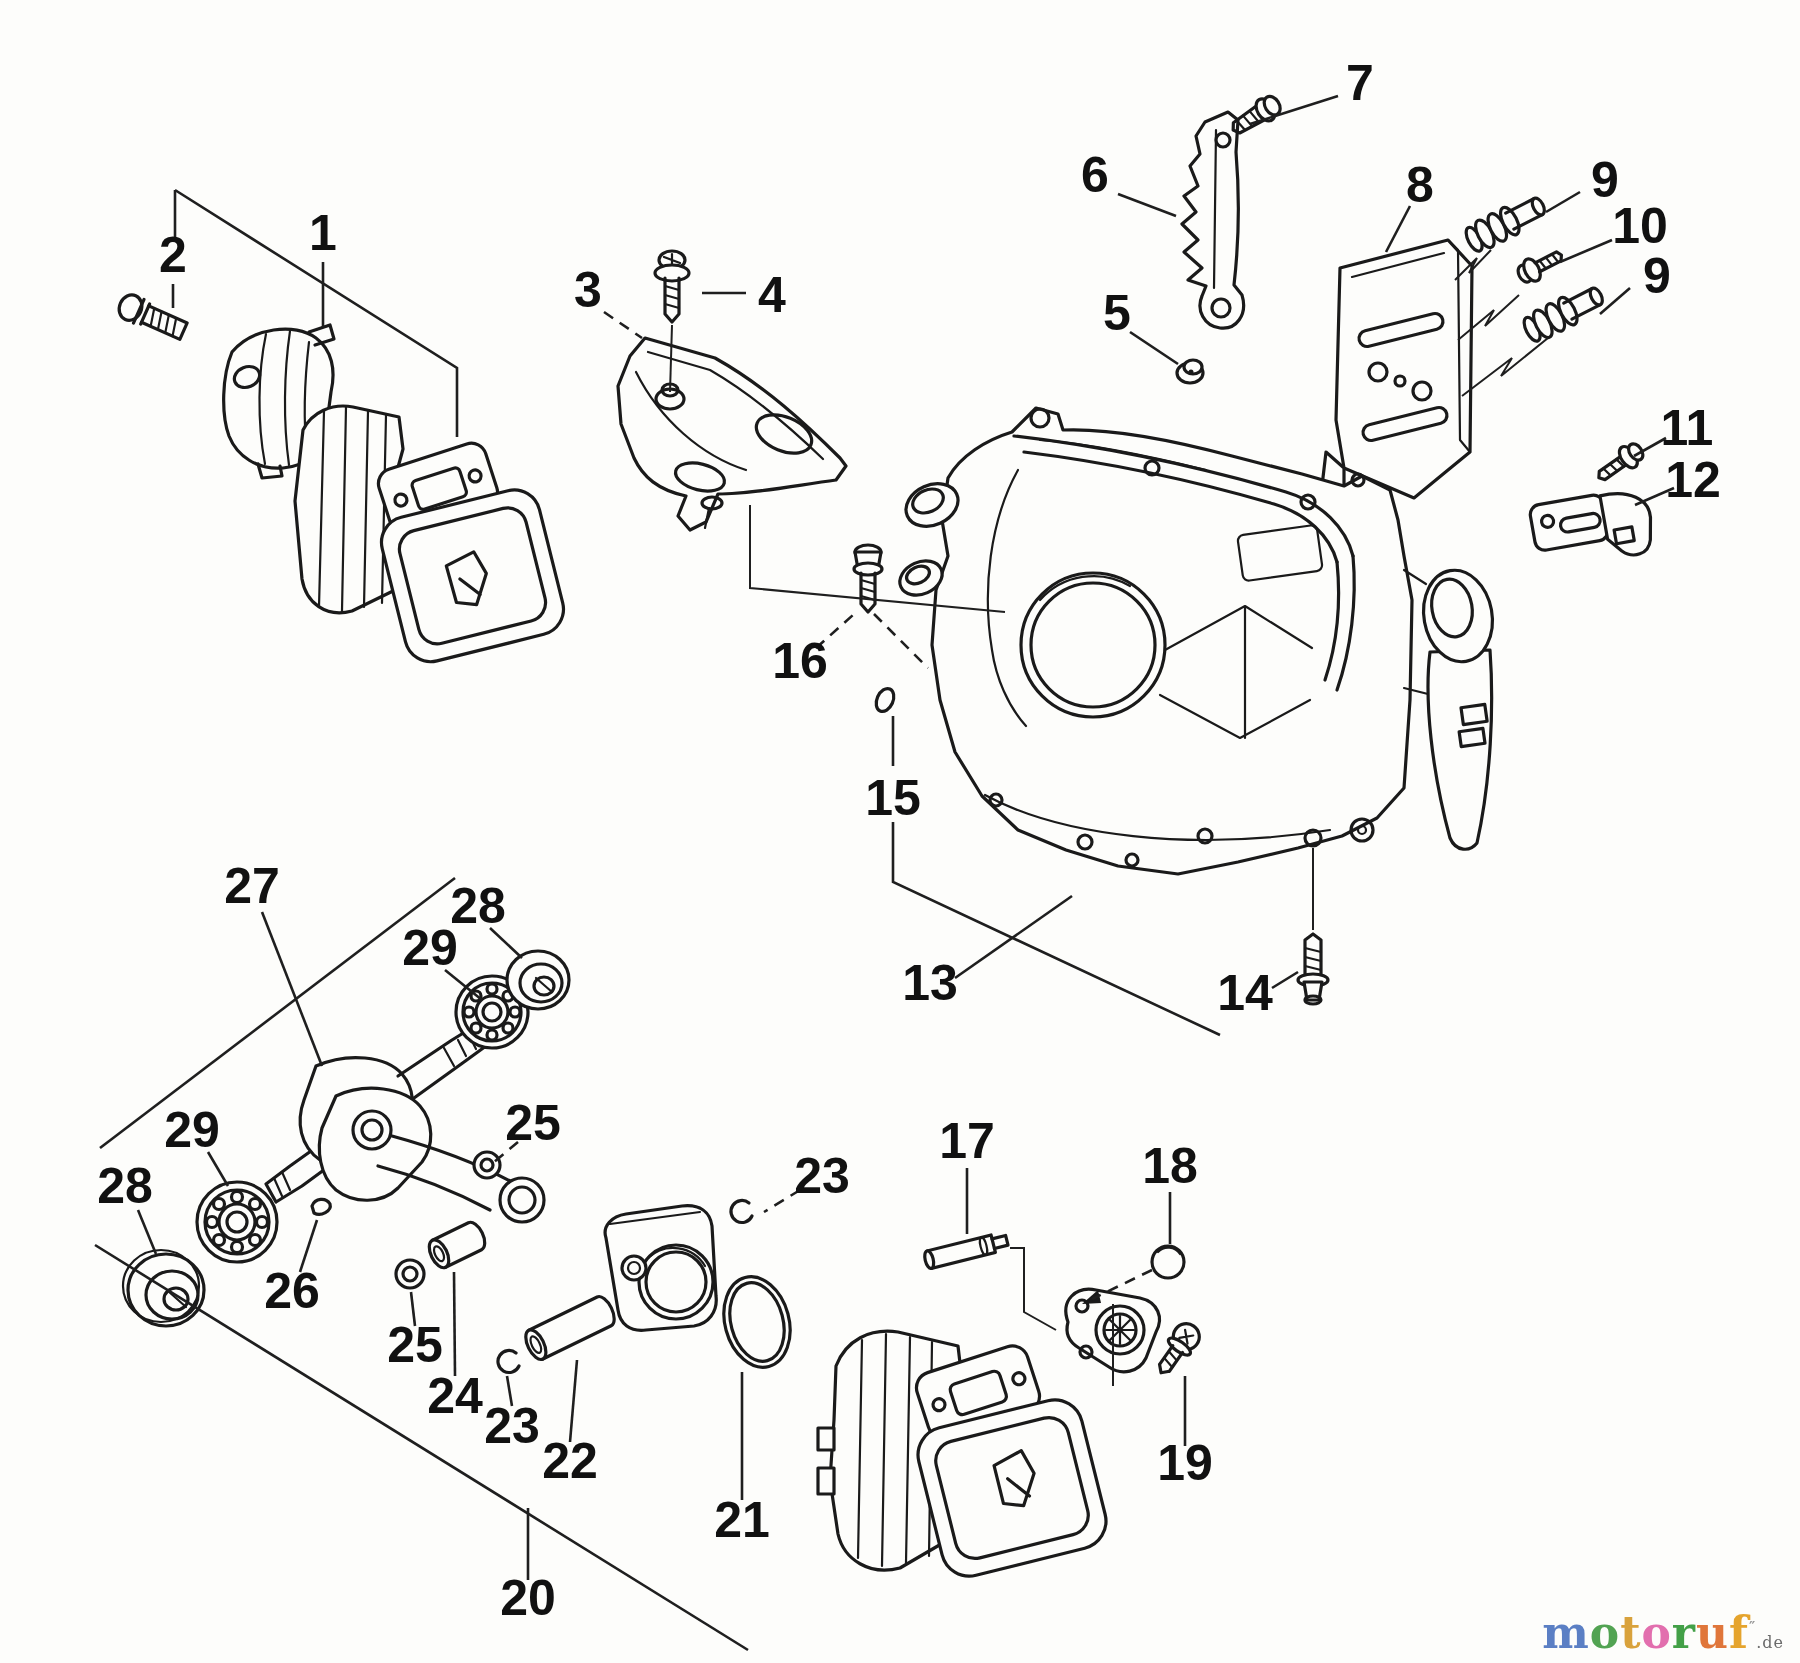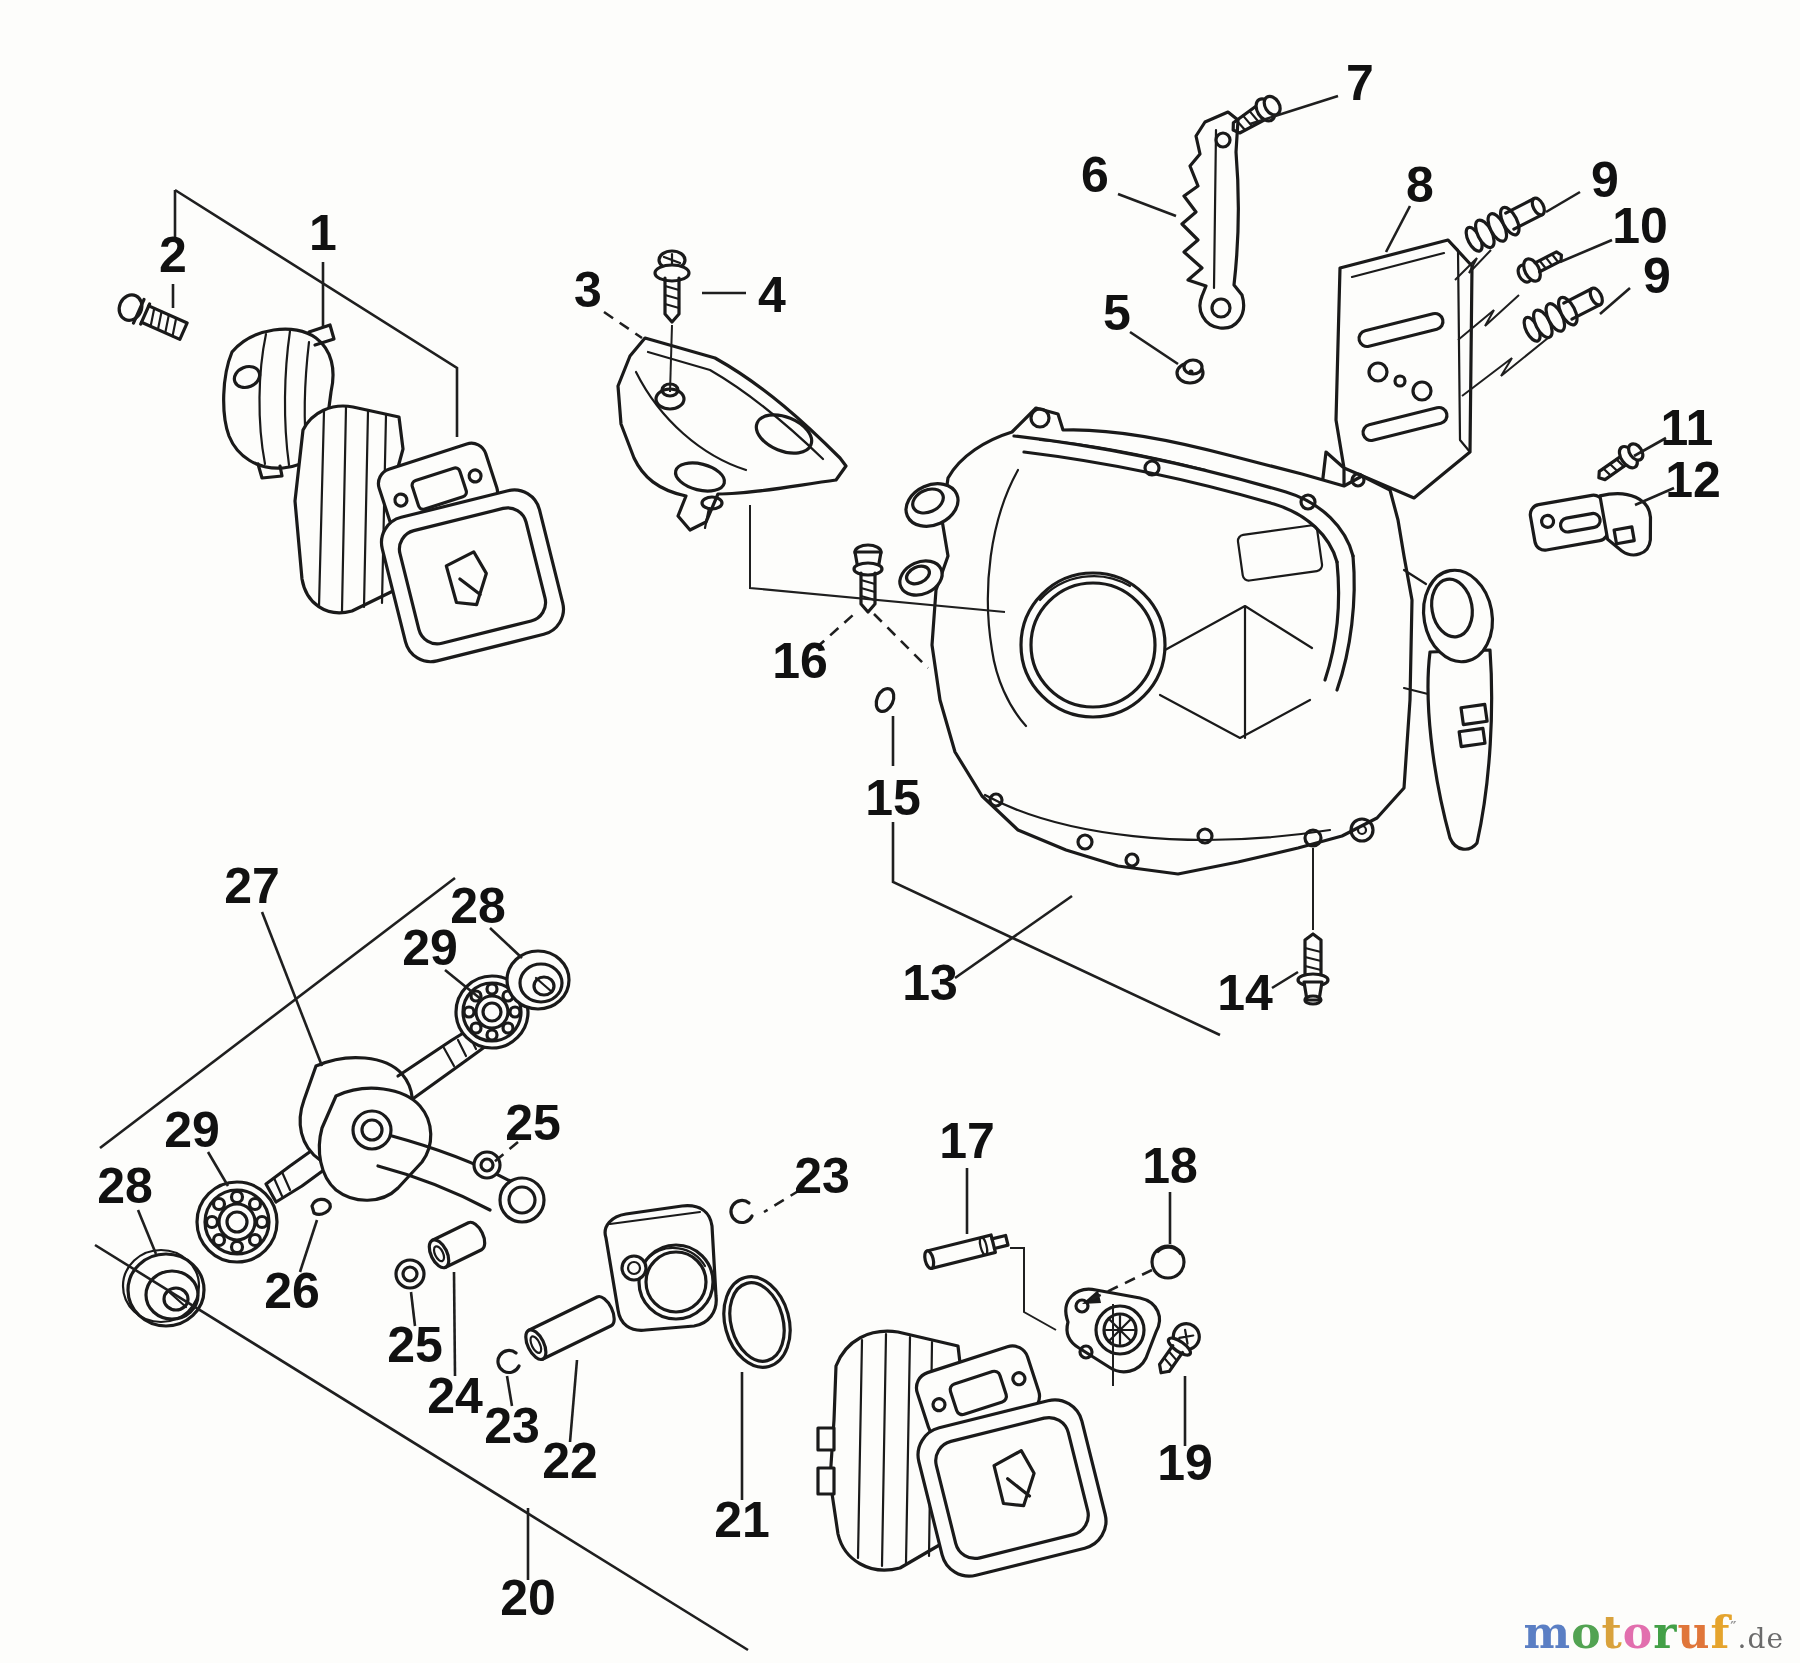--- a/index.html
+++ b/index.html
@@ -10,21 +10,21 @@
   .pf {fill:#fdfdfb;stroke:#1a1a1a;stroke-width:3.2;stroke-linecap:round;stroke-linejoin:round;}
   .t  {fill:none;   stroke:#1a1a1a;stroke-width:2.2;stroke-linecap:round;stroke-linejoin:round;}
   .leader{fill:none;stroke:#1f1f1f;stroke-width:2.6;}
   .leader.thin{stroke-width:2;}
   .leader.dashed{stroke-dasharray:11 8;}
   .callout{font-family:"Liberation Sans",sans-serif;font-size:50px;font-weight:600;
            fill:#111;text-anchor:middle;}
   .watermark{position:absolute;right:16px;bottom:8px;
              font-family:"DejaVu Serif",serif;font-size:44px;font-weight:700;
              letter-spacing:1px;line-height:1;user-select:none;}
-  .watermark .wm-suffix{font-size:28px;font-weight:400;}
+  .watermark .wm-suffix{font-size:16px;font-weight:400;}
   .watermark .wm-mark{font-size:14px;color:#999;vertical-align:super;}
 </style>
 </head>
 <body>
 
 <div class="stage">
 <svg id="diagram-svg" width="1800" height="1663" viewBox="0 0 1800 1663" xmlns="http://www.w3.org/2000/svg">
 
   <g transform="translate(136,310) rotate(24)">
     <ellipse class="pf" cx="-6" cy="0" rx="11" ry="13"></ellipse>

